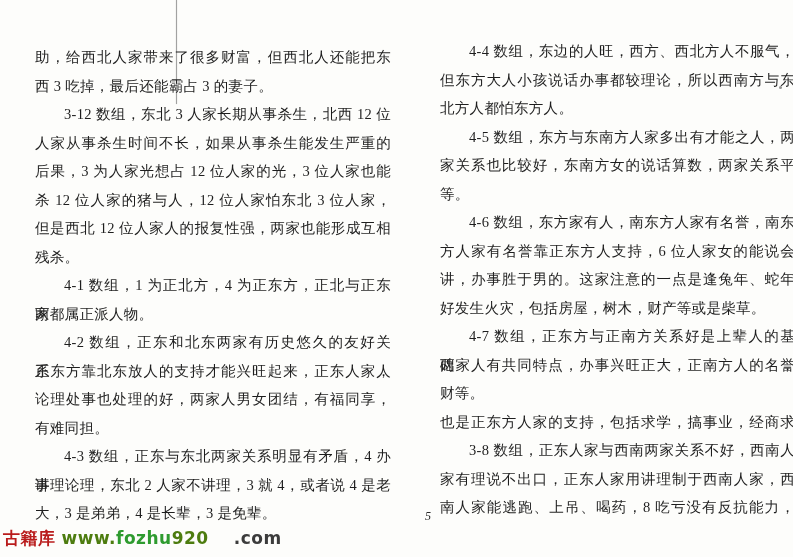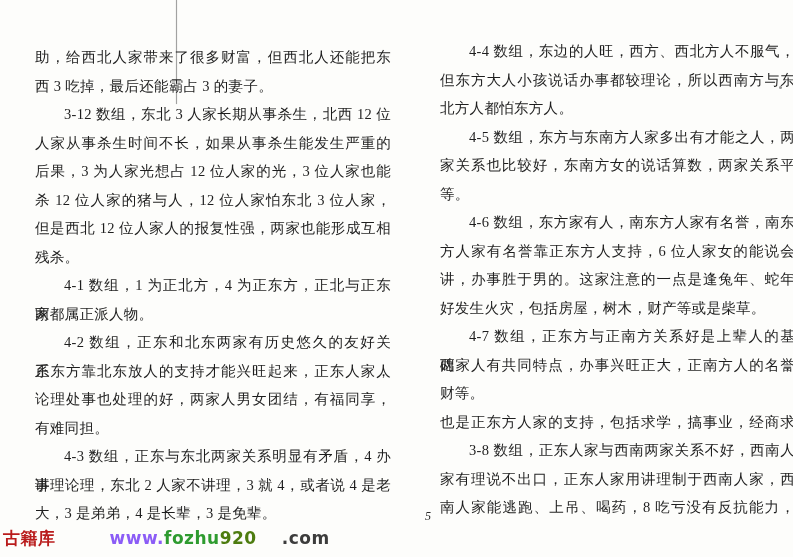--- a/index.html
+++ b/index.html
@@ -87,16 +87,16 @@
       <div class="line">财等。</div>
       <div class="line just">也是正东方人家的支持，包括求学，搞事业，经商求</div>
       <div class="line indent just">3-8 数组，正东人家与西南两家关系不好，西南人</div>
       <div class="line just">家有理说不出口，正东人家用讲理制于西南人家，西</div>
       <div class="line just">南人家能逃跑、上吊、喝药，8 吃亏没有反抗能力，</div>
     </div>
 
   <div class="page-number">5</div>
 
   <div class="watermark">
-    <span class="wm-site" style="color: #b91c1c;">古籍库</span><span class="wm-dark" style="color: #8b5cf6; margin-left: 48px;">www.</span><span class="wm-green" style="color: rgb(46, 155, 47);">fozhu</span><span class="wm-red" style="color: #4d7c0f;">920</span><span class="wm-dark2" style="color: rgb(60, 60, 60); margin-left: 25px;">.com</span>
+    <span class="wm-site" style="color: #b91c1c;">古籍库</span><span class="wm-dark" style="color: #4d7c0f;">www.</span><span class="wm-green" style="color: rgb(46, 155, 47);">fozhu</span><span class="wm-red" style="color: #4d7c0f;">920</span><span class="wm-dark2" style="color: rgb(60, 60, 60); margin-left: 25px;">.com</span>
   </div>
 
 </div>
 
 </body></html>

